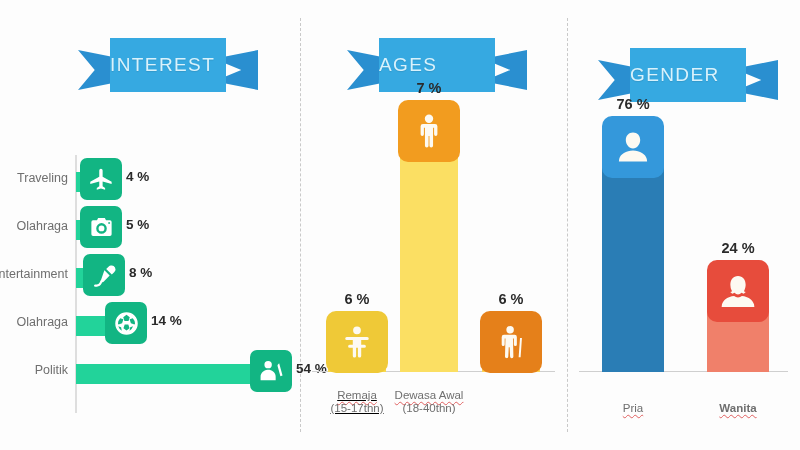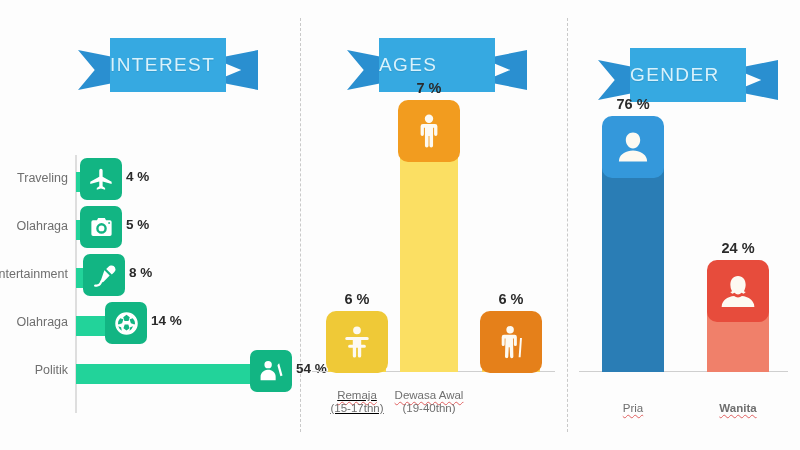--- a/index.html
+++ b/index.html
@@ -222,21 +222,21 @@
         <div class="v-col" style="left: 100px; width: 58px; height: 316px;">
           <div class="bar" style="height: 226px; background: rgb(251, 223, 99);"></div>
           <div class="iconbox" style="bottom: 210px; background: rgb(242, 156, 31);">
             <svg viewBox="0 0 24 24">
               <path d="M12 1a2.8 2.8 0 1 1 0 5.6A2.8 2.8 0 0 1 12 1zM8 7.3h8a1.6 1.6 0 0 1 1.6 1.6v5.3a1.1 1.1 0 0 1-2.2 0V9.9h-.7v11.9a1.2 1.2 0 0 1-2.4 0v-6.4h-.6v6.4a1.2 1.2 0 0 1-2.4 0V9.9H8.6v4.3a1.1 1.1 0 0 1-2.2 0V8.9A1.6 1.6 0 0 1 8 7.3z"></path>
             </svg>
           </div>
           <span class="pct" style="bottom: 276px;">7 %</span>
           <span class="cat" style="bottom: -42px;">
             <span class="n1">Dewasa Awal</span>
-            <span class="n2">(19-40thn)</span>
+            <span class="n2">(18-40thn)</span>
           </span>
         </div>
         <div class="v-col" style="left: 182px; width: 58px; height: 105px;">
           <div class="bar" style="height: 15px; background: rgb(251, 210, 85);"></div>
           <div class="iconbox" style="bottom: -1px; background: rgb(229, 128, 26);">
             <svg viewBox="0 0 24 24">
               <path d="M11.4 1.4a2.5 2.5 0 1 1 0 5 2.5 2.5 0 0 1 0-5zM8 7.1h6.4a1.5 1.5 0 0 1 1.5 1.5v5.1a1 1 0 0 1-2 0V9.6h-.6l.3 12a1.1 1.1 0 0 1-2.2.1l-.3-6.2h-.6l-.3 6.2a1.1 1.1 0 0 1-2.2-.1l.3-12H7.8v4.1a1 1 0 0 1-2 0V8.6A1.5 1.5 0 0 1 7.3 7.1zM18 9.4h1.3l-.9 12.8h-1.3z"></path>
             </svg>
           </div>
           <span class="pct" style="bottom: 65px;">6 %</span>

